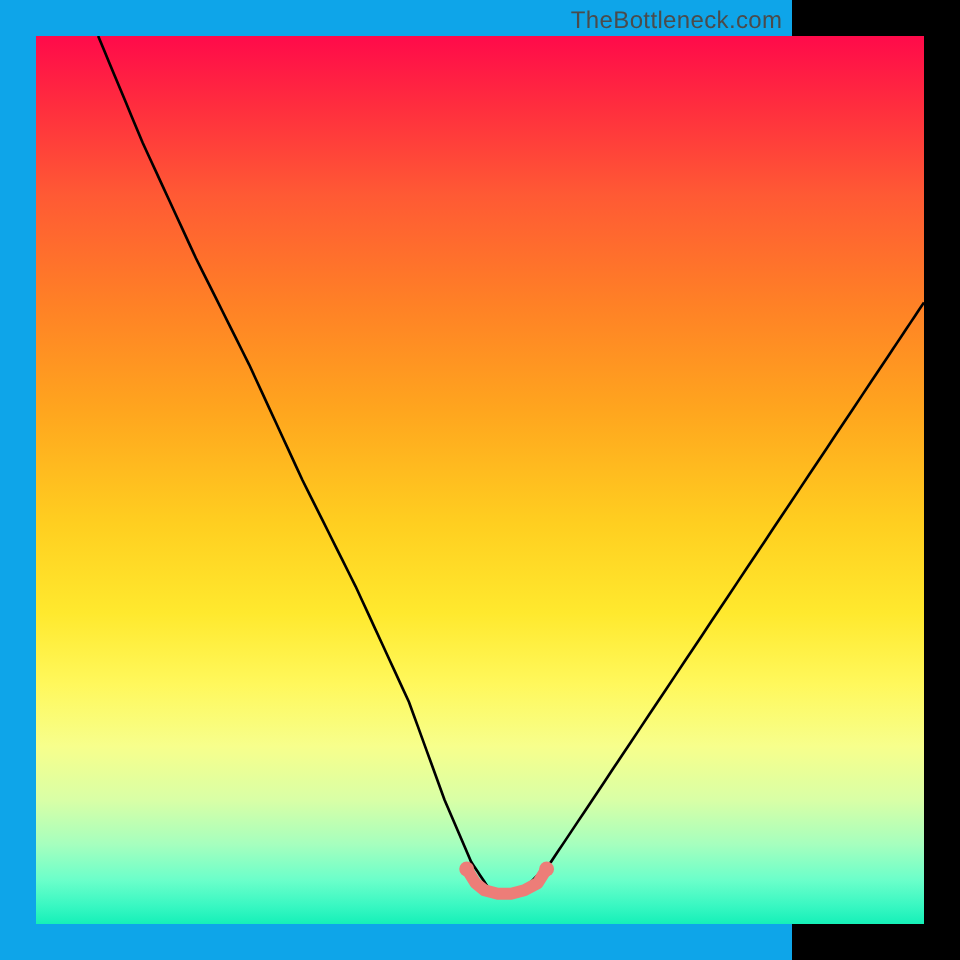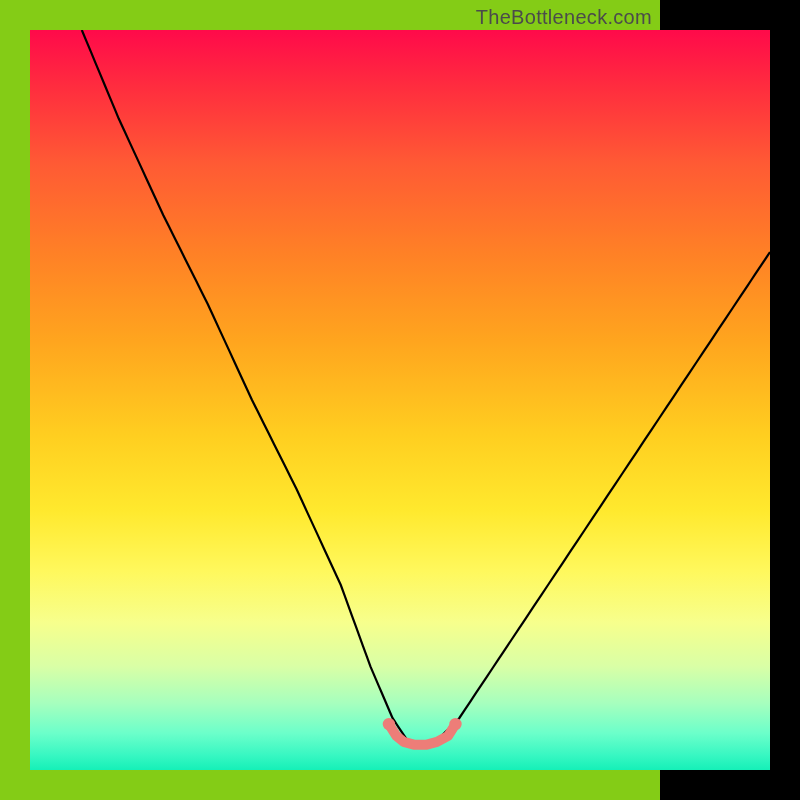--- a/index.html
+++ b/index.html
@@ -7,21 +7,21 @@
     padding: 0;
     width: 800px;
     height: 800px;
     background: #000;
     font-family: Arial, Helvetica, sans-serif;
   }
   .frame {
     position: relative;
     width: 660px;
     height: 800px;
-    background: #84cc16;
+    background: #0ea5e9;
   }
   .plot-area {
     position: absolute;
     left: 30px;
     top: 30px;
     width: 740px;
     height: 740px;
     overflow: hidden;
   }
   .gradient-bg {

